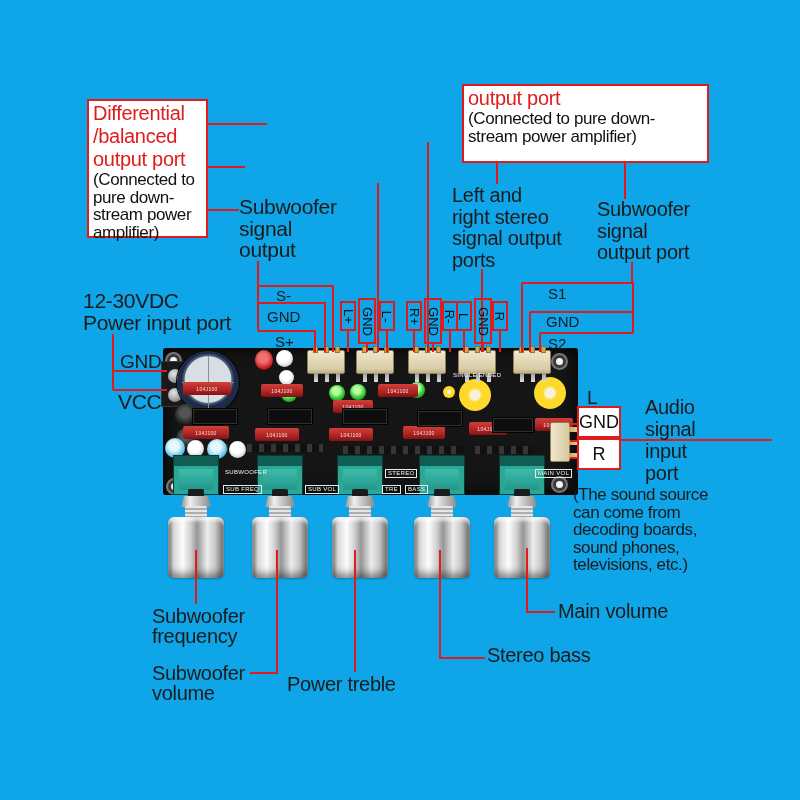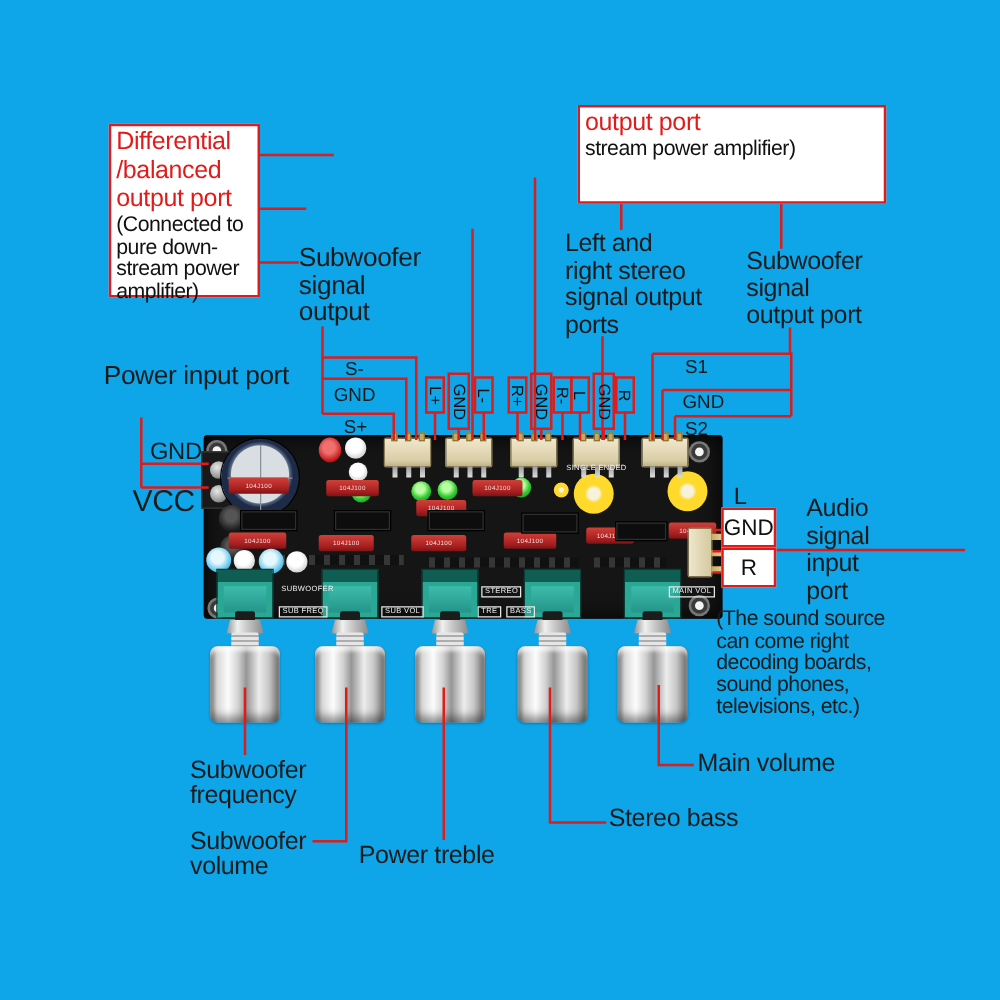--- a/index.html
+++ b/index.html
@@ -277,44 +277,46 @@
     <div class="rt">/balanced</div>
     <div class="rt">output port</div>
     <div class="bk">(Connected to</div>
     <div class="bk">pure down-</div>
     <div class="bk">stream power</div>
     <div class="bk">amplifier)</div>
   </div>
 
   <div class="cbox" style="left:462px;top:84px;width:247px;height:79px">
     <div class="rt">output port</div>
+    <div class="bk">(Connected to pure down-</div>
     <div class="bk">stream power amplifier)</div>
   </div>
 
   <div class="lbl big" style="left:239px;top:196px">
     <div>Subwoofer</div>
     <div>signal</div>
     <div>output</div>
   </div>
   <div class="lbl" style="left:452px;top:185px">
     <div>Left and</div>
     <div>right stereo</div>
     <div>signal output</div>
     <div>ports</div>
   </div>
   <div class="lbl" style="left:597px;top:199px">
     <div>Subwoofer</div>
     <div>signal</div>
     <div>output port</div>
   </div>
   <div class="lbl big" style="left:83px;top:290px">
+    <div>12-30VDC</div>
     <div>Power input port</div>
   </div>
   <div class="lbl" style="left:120px;top:351px;font-size:19px">GND</div>
-  <div class="lbl" style="left:106px;top:391px;font-size:24px">VCC</div>
+  <div class="lbl" style="left:118px;top:391px;font-size:21px">VCC</div>
 
   <div class="pin" style="left:276px;top:288px">S-</div>
   <div class="pin" style="left:267px;top:309px">GND</div>
   <div class="pin" style="left:275px;top:334px">S+</div>
 
   <div class="pin" style="left:548px;top:286px">S1</div>
   <div class="pin" style="left:546px;top:314px">GND</div>
   <div class="pin" style="left:548px;top:336px">S2</div>
 
   <div class="vbox" style="left:340px;top:301px;width:16px;height:30px">
@@ -355,21 +357,21 @@
       <span>R</span>
     </div>
   <div class="lbl" style="left:645px;top:396px;line-height:22px">
     <div>Audio</div>
     <div>signal</div>
     <div>input</div>
     <div>port</div>
   </div>
   <div class="lbl" style="left:573px;top:486px;font-size:17px;line-height:17.5px;letter-spacing:-0.4px">
     <div>(The sound source</div>
-    <div>can come right</div>
+    <div>can come from</div>
     <div>decoding boards,</div>
     <div>sound phones,</div>
     <div>televisions, etc.)</div>
   </div>
 
   <div class="lbl" style="left:152px;top:606px;line-height:20px">
     <div>Subwoofer</div>
     <div>frequency</div>
   </div>
   <div class="lbl" style="left:152px;top:663px;line-height:20px">

